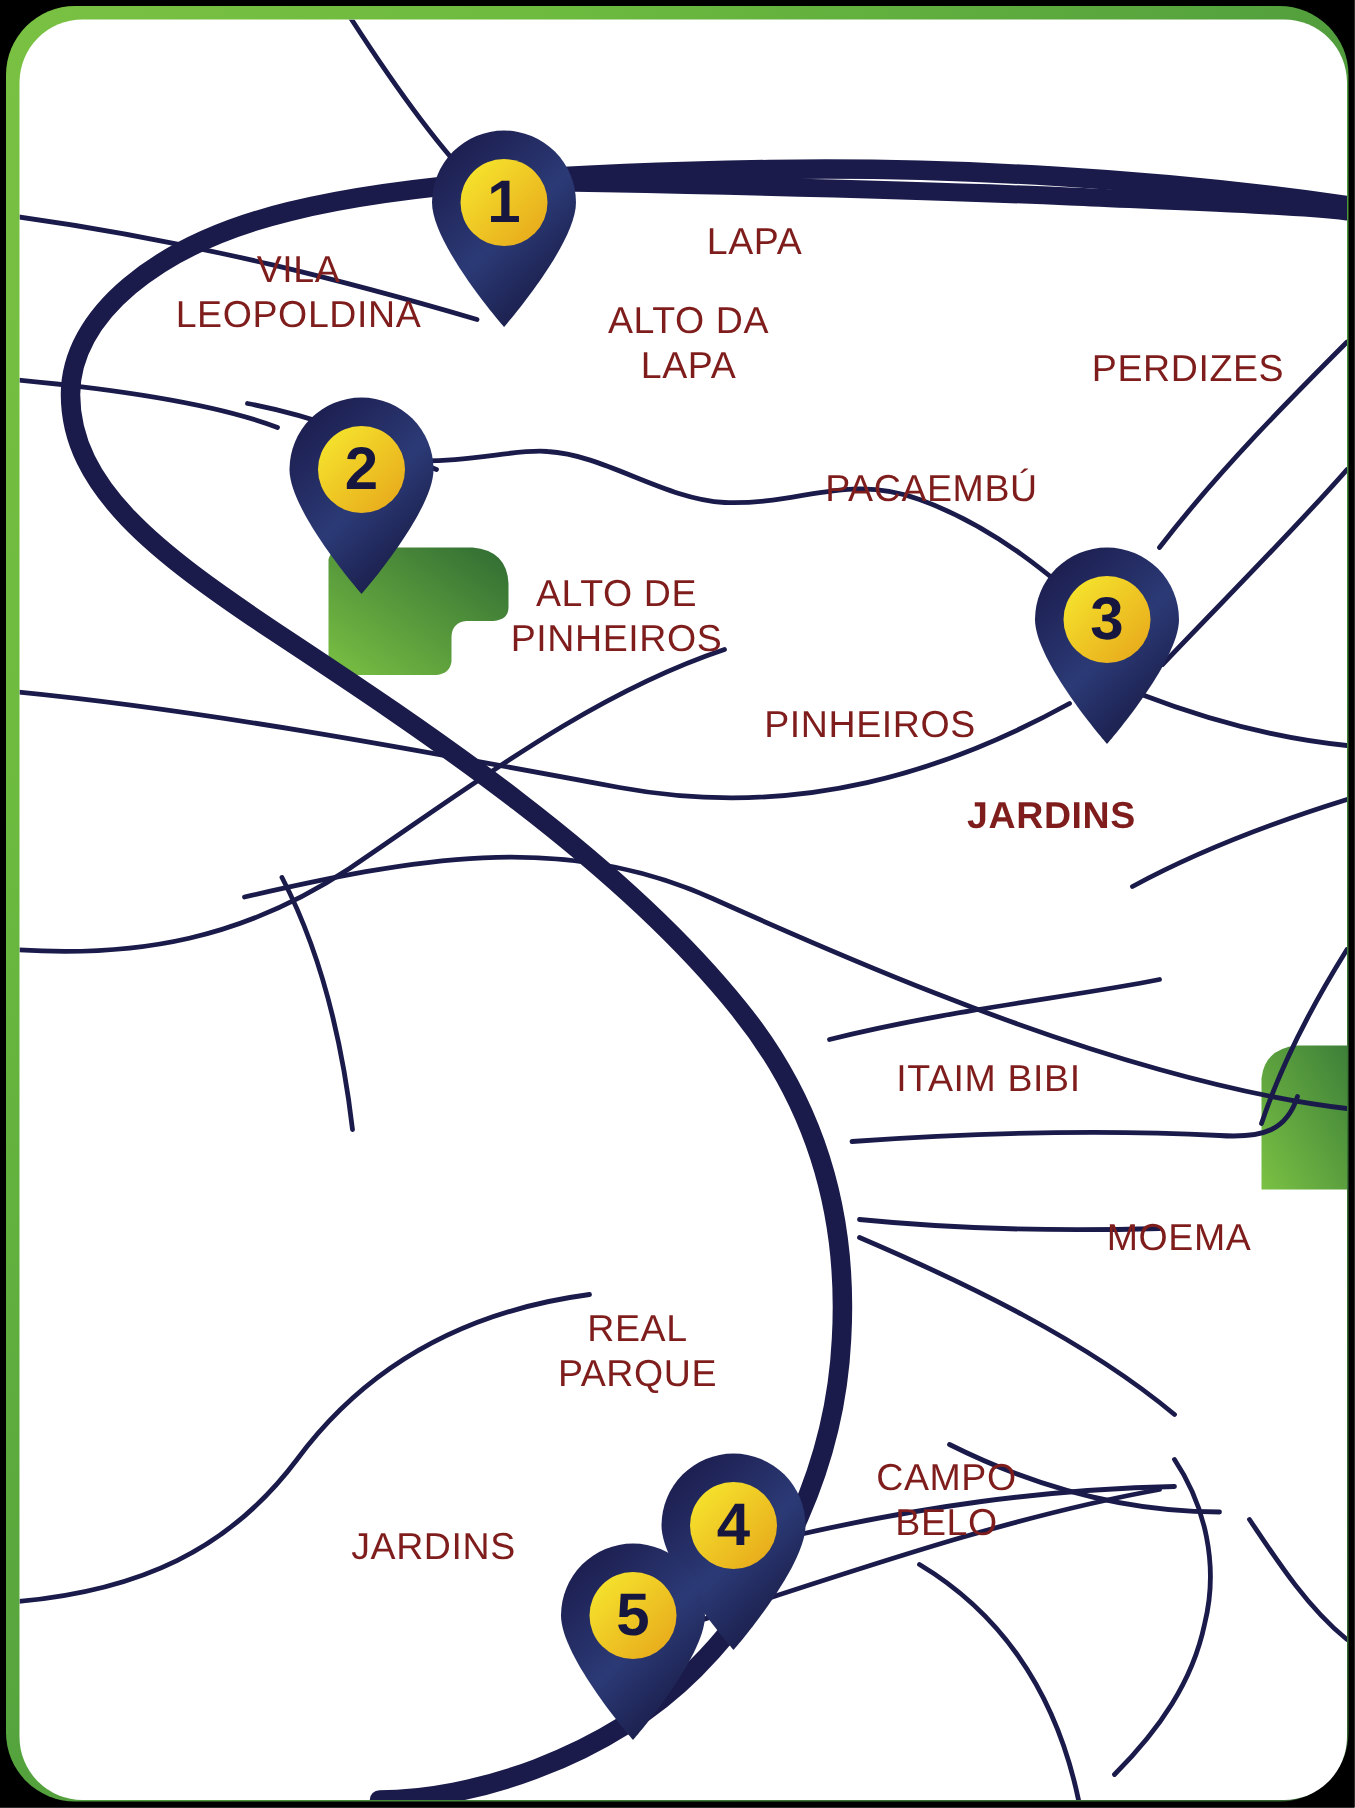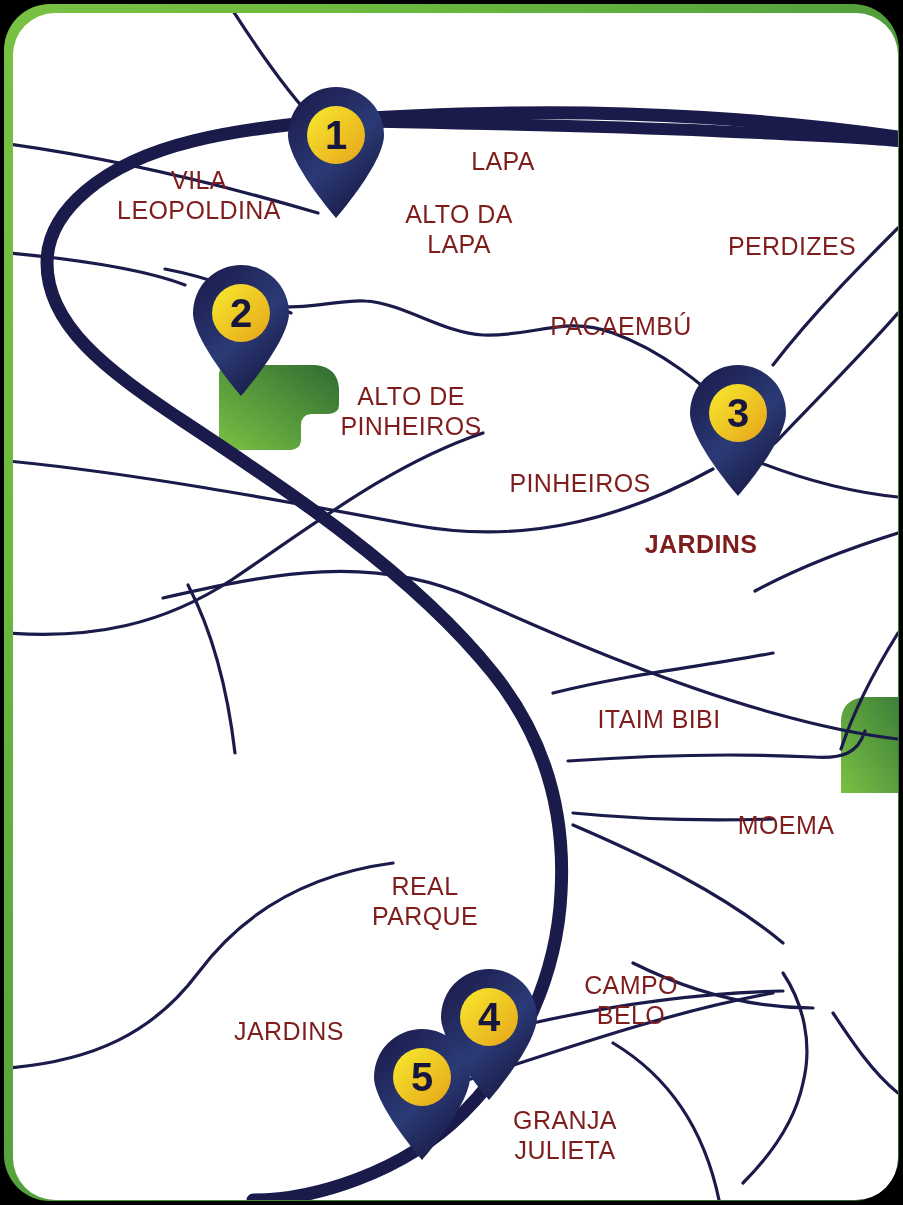--- a/index.html
+++ b/index.html
@@ -182,22 +182,20 @@
 PINHEIROS</div>
       <div class="district-label" style="left:567px; top:470px;">PINHEIROS</div>
       <div class="district-label" style="left:688px; top:531px;font-weight:bold;">JARDINS</div>
       <div class="district-label" style="left:646px; top:706px;">ITAIM BIBI</div>
       <div class="district-label" style="left:773px; top:812px;">MOEMA</div>
       <div class="district-label" style="left:412px; top:873px;margin-top:15px;">REAL
 PARQUE</div>
       <div class="district-label" style="left:618px; top:987px;text-align:center;">CAMPO
 BELO</div>
       <div class="district-label" style="left:276px; top:1018px;">JARDINS</div>
-      <div class="district-label" style="left:552px; top:1122px;">GRANJA
-JULIETA</div>
 
       <div class="map-pin" style="left:323px; top:205px;">
         <svg viewBox="0 0 104 135">
           <defs>
             <linearGradient id="pinBody1" x1="0.15" y1="0" x2="0.85" y2="1">
               <stop offset="0%" stop-color="#1b1b4b"></stop>
               <stop offset="52%" stop-color="#2b3a76"></stop>
               <stop offset="100%" stop-color="#15153c"></stop>
             </linearGradient>
             <linearGradient id="pinBadge1" x1="0" y1="0" x2="1" y2="1">

